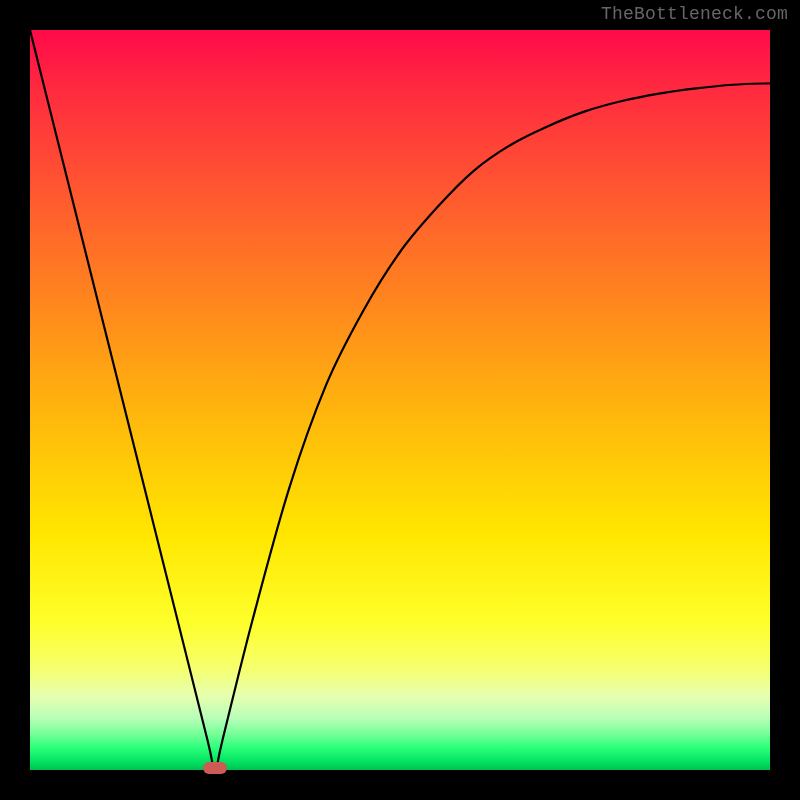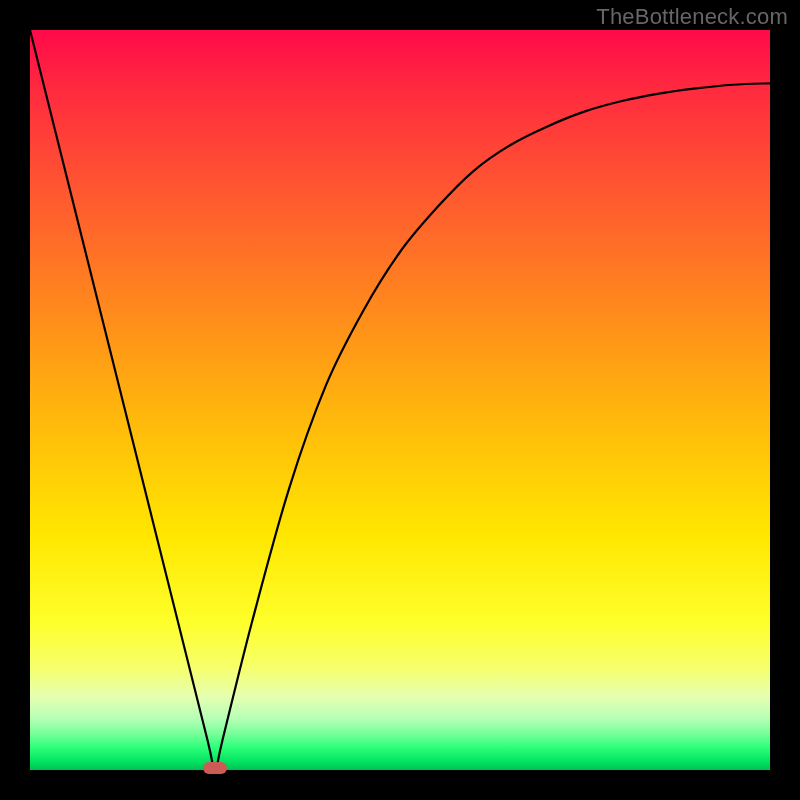--- a/index.html
+++ b/index.html
@@ -33,24 +33,25 @@
       #2bff7a 97%,
       #00e060 99%,
       #00c050 100%
     );
   }
   .watermark {
     position: absolute;
     top: 4px;
     right: 12px;
     color: #666;
-    font-size: 22px;
+    font-size: 18px;
     font-weight: 400;
     letter-spacing: 0.2px;
     user-select: none;
+    font-family: Liberation Mono, monospace;
   }
   svg.curve {
     position: absolute;
     left: 0;
     top: 0;
     width: 740px;
     height: 740px;
     overflow: visible;
   }
 </style>

